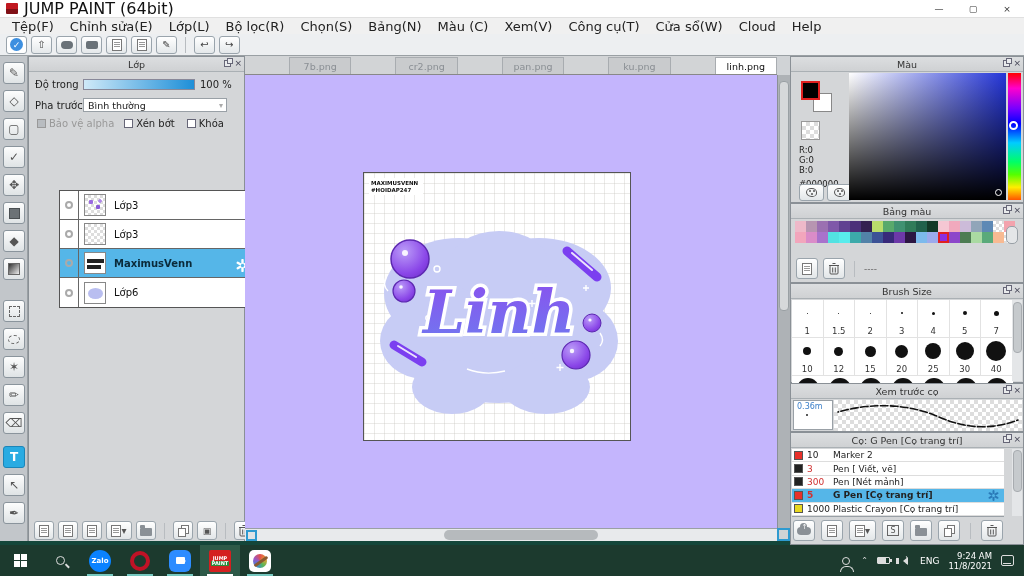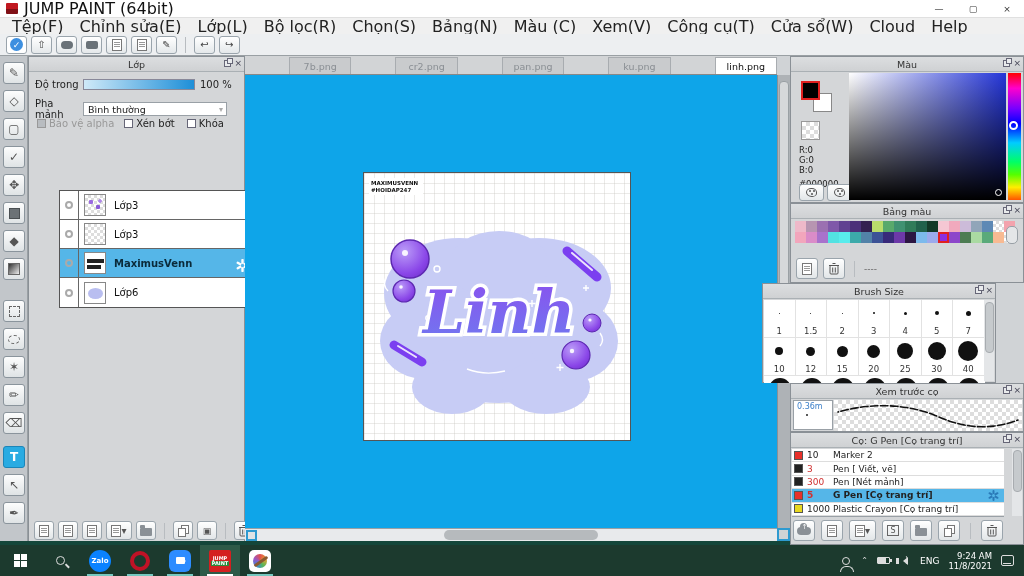--- a/index.html
+++ b/index.html
@@ -8,21 +8,21 @@
 
   
   .titlebar { position:absolute; left:0; top:0; width:1024px; height:18px; background:#fff; display:flex; align-items:center; border-bottom:1px solid #e0e0e0;}
   .applogo { width:12px; height:11px; margin:0 6px 0 6px; background:linear-gradient(180deg,#c01820 55%,#801016 55%); border-radius:1px;}
   .titletext { font-size:16px; color:#111; }
   .winbtns { position:absolute; right:0; top:0; height:18px; display:flex; }
   .winbtn { width:34px; height:18px; font-size:9px; color:#333; display:flex; align-items:center; justify-content:center; }
 
   
   .menubar { position:absolute; left:0; top:18px; width:1024px; height:16px; background:#f0f0f0; display:flex; align-items:center; padding-left:4px;}
-  .menuitem { font-size:16px; color:#222; padding:0 8px; }
+  .menuitem { font-size:13px; color:#222; padding:0 8px; }
 
   
   .toolbar { position:absolute; left:0; top:34px; width:1024px; height:22px; background:#edeff1; border-bottom:1px solid #9aa0a4; display:flex; align-items:center; padding-left:6px; gap:4px;}
   .tbtn { width:21px; height:18px; border:1px solid #9aa4ac; border-radius:3px; background:linear-gradient(#ffffff,#e4e8ea); display:flex; align-items:center; justify-content:center; font-size:10px; color:#444;}
   .tbtn.blue { background:#fff; }
   .bluedot { width:13px; height:13px; border-radius:50%; background:#3d8fe0; color:#fff; font-size:9px; display:flex; align-items:center; justify-content:center;}
   .tsep { width:1px; height:16px; background:#b8bcc0; margin:0 4px; }
   .bubble { width:12px; height:8px; background:#6a7278; border-radius:4px; position:relative;}
   .bubble.sq { border-radius:2px; }
   .bubble::after { content:''; position:absolute; left:2px; bottom:-3px; border:3px solid transparent; border-top-color:#6a7278; }
@@ -74,21 +74,21 @@
   .gear { position:absolute; right:5px; top:8px; }
   .smbtn { width:20px; height:19px; border:1px solid #9aa4ac; border-radius:3px; background:linear-gradient(#fff,#e2e6e8); display:flex; align-items:center; justify-content:center; font-size:10px; color:#555;}
   .folderico { width:12px; height:8px; background:#8a9096; border-radius:1px; position:relative; margin-top:3px;}
   .folderico::before { content:''; position:absolute; left:0; top:-3px; width:5px; height:3px; background:#8a9096; border-radius:1px 1px 0 0;}
   .dupico { width:8px; height:9px; border:1px solid #777; background:#fff; box-shadow:3px -3px 0 -1px #fff,3px -3px 0 0 #777; margin:3px 0 0 -3px;}
 
   
   .tabsbar { position:absolute; left:245px; top:56px; width:532px; height:19px; background:#d2d4d6; border-bottom:1px solid #888; display:flex; align-items:flex-end;}
   .tab { width:90px; height:17px; background:#c9cbcd; border:1px solid #a8acb0; border-bottom:none; font-size:9.5px; color:#8a8f94; display:flex; align-items:center; justify-content:center;margin-left:44px;}
   .tab.active { background:#fff; color:#111; }
-  .viewport { position:absolute; left:245px; top:75px; width:620px; height:453px; background:#0ea5e9; overflow:hidden;}
+  .viewport { position:absolute; left:245px; top:75px; width:620px; height:453px; background:#c4b5fd; overflow:hidden;}
   .art { position:absolute; left:119px; top:98px; background:#fff; box-shadow:0 0 0 1px #555;}
   .vscroll { position:absolute; left:777px; top:75px; width:13px; height:453px; background:#aeb2b6; border-left:1px solid #8a9096;}
   .vthumb { position:absolute; left:1px; top:6px; width:10px; height:230px; background:#d6d8da; border:1px solid #9aa0a4; border-radius:4px;}
   .hscroll { position:absolute; left:245px; top:528px; width:532px; height:13px; background:#e8eaec; border-top:1px solid #9aa0a4;}
   .hthumb { position:absolute; left:199px; top:1px; width:154px; height:10px; background:#b6babd; border-radius:5px;}
   .hcorner { position:absolute; left:1px; top:1px; width:11px; height:11px; border:2px solid #2e9ad0; background:#dfe3e5;}
   .vcorner { position:absolute; left:777px; top:528px; width:13px; height:13px; border:2px solid #2e9ad0; background:#cfd3d5;}
   .bottomstrip { position:absolute; left:0; top:541px; width:1024px; height:4px; background:#14463a; }
 
   
@@ -268,21 +268,21 @@
           <span class="popout"></span>
           <span class="closex">×</span>
         </span>
     </div>
     <div class="lrow" style="position:absolute; left:6px; top:22px;">
       <span style="width:48px">Độ trong</span>
       <span class="slider"></span>
       <span style="margin-left:5px">100 %</span>
     </div>
     <div class="lrow" style="position:absolute; left:6px; top:41px;">
-      <span style="width:48px">Pha mảnh</span>
+      <span style="width:48px">Pha trước</span>
       <span class="dropdown">
           <span>Bình thường</span>
           <span class="arr">▾</span>
         </span>
     </div>
     <div class="lrow" style="position:absolute; left:8px; top:61px; color:#999;">
       <span><span class="cb dis"></span><span>Bảo vệ alpha</span></span>
       <span style="margin-left:10px; color:#222;"><span class="cb"></span><span>Xén bớt</span></span>
       <span style="margin-left:12px; color:#222;"><span class="cb"></span><span>Khóa</span></span>
     </div>
@@ -533,21 +533,21 @@
             <line x1="4.5" y1="1.5" x2="7.5" y2="1.5" stroke="#555"></line>
             <line x1="4.7" y1="5.5" x2="4.7" y2="10.5" stroke="#555"></line>
             <line x1="7.3" y1="5.5" x2="7.3" y2="10.5" stroke="#555"></line>
           </svg>
         </span>
       <span class="tsep"></span>
       <span style="font-size:9px; color:#666;">----</span>
     </div>
   </div>
 
-  <div class="panel" style="left:762px; top:283px; width:234px; height:100px;">
+  <div class="panel" style="left:790px; top:283px; width:234px; height:100px;">
     <div class="phead">
       <span>Brush Size</span>
       <span class="picons">
           <span class="popout"></span>
           <span class="closex">×</span>
         </span>
     </div>
     <div class="bgrid">
       <div class="bcell">
           <span class="bdot" style="height: 1px; width: 1px;"></span>

